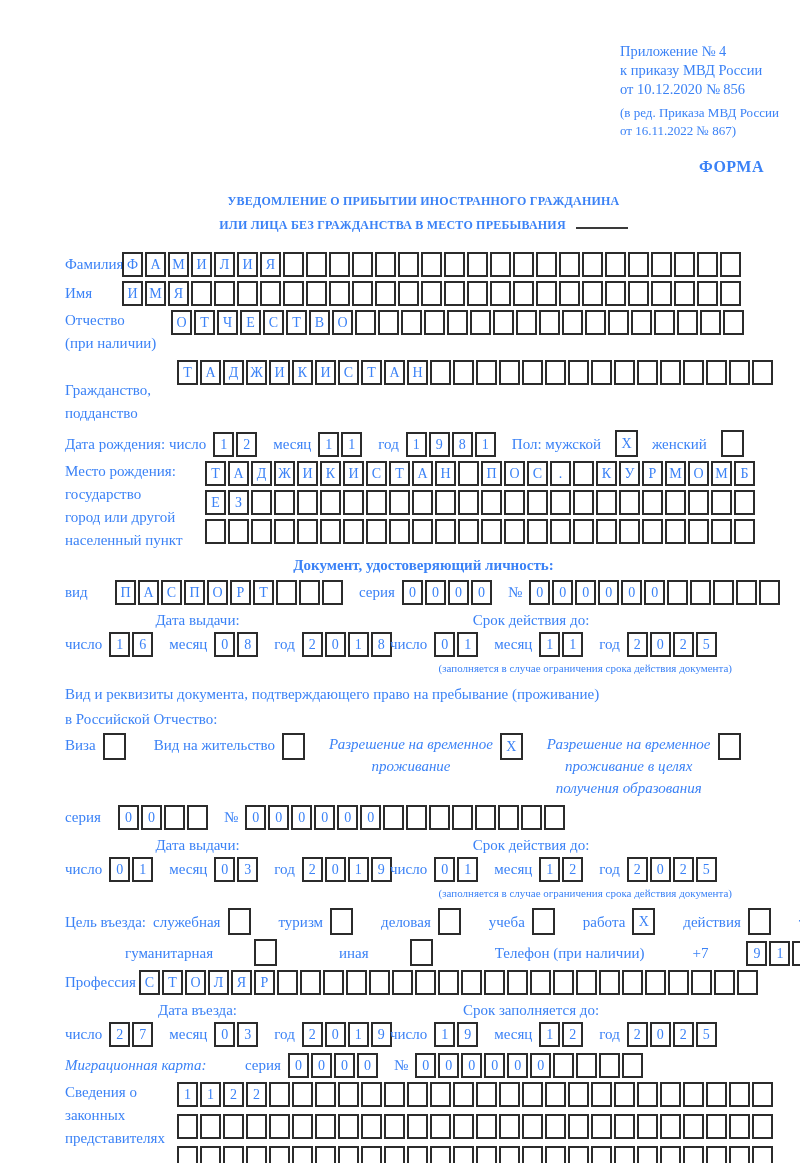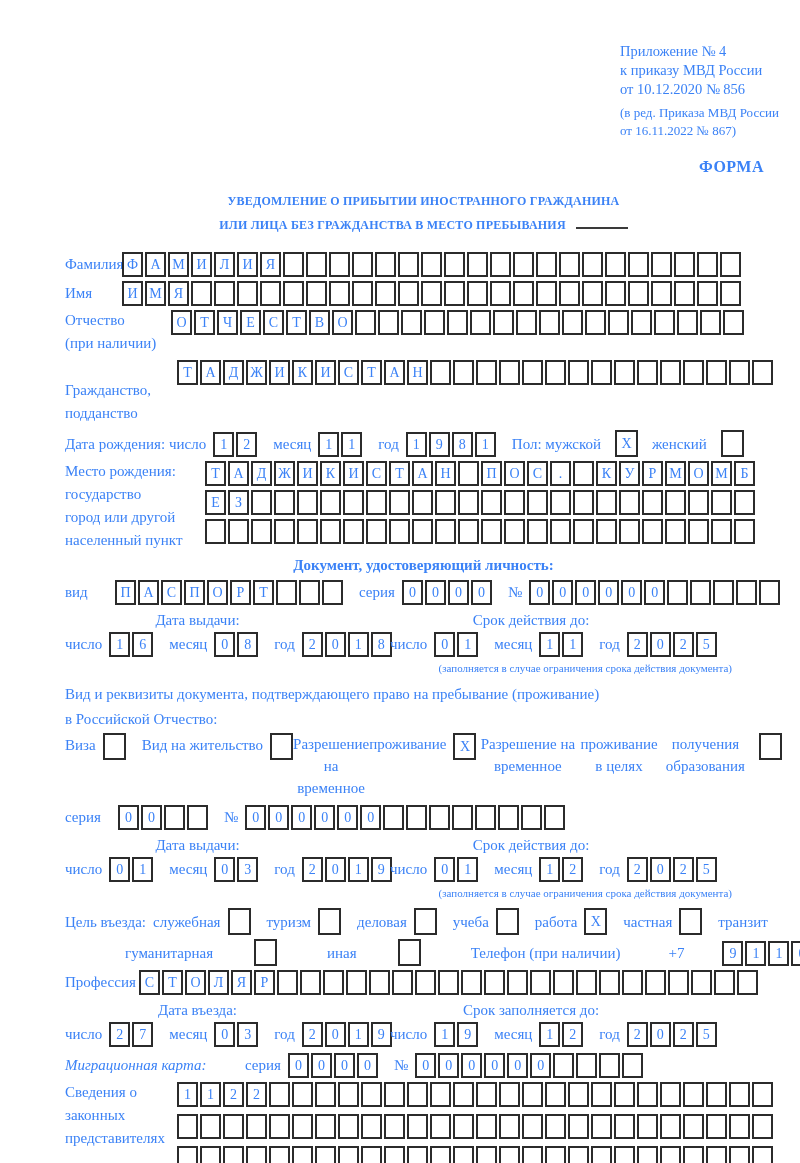--- a/index.html
+++ b/index.html
@@ -54,22 +54,22 @@
   .col-l{width:325px;flex:0 0 auto;}
   .col-r{flex:1;}
   .colhead{text-align:center;line-height:22px;margin-bottom:1px;}
   .col-l .colhead{padding-right:60px;}
   .col-r .colhead{padding-right:110px;}
   .note{font-size:11px;line-height:18px;margin-bottom:6px;}
   .note.r{text-align:right;padding-right:50px;}
   .para{line-height:23px;margin-bottom:2px;}
   
   .olbl{line-height:25px;flex:0 0 auto;}
-  .g{margin-left:16px;}
-  .optblock{display:flex;text-align:center;line-height:22px;}
+  .g{margin-left:28px;}
+  .optblock{display:flex;flex-direction:column;text-align:center;margin-left:24px;line-height:22px;font-style:italic;}
   .optrow{margin-bottom:6px;}
   .heading-c{text-align:center;font-weight:bold;font-size:15px;margin:3px 0 6px;}
   .ml60{margin-left:60px;gap:34px;}
   .pfx{margin:0 4px 0 14px;line-height:25px;}
 </style>
 </head>
 <body>
 
 <div class="page">
   <div class="content">
@@ -243,21 +243,21 @@
         <span class="olbl">служебная</span>
         <span class="cells cb"><span class="cell"></span></span>
         <span class="olbl g">туризм</span>
         <span class="cells cb"><span class="cell"></span></span>
         <span class="olbl g">деловая</span>
         <span class="cells cb"><span class="cell"></span></span>
         <span class="olbl g">учеба</span>
         <span class="cells cb"><span class="cell"></span></span>
         <span class="olbl g">работа</span>
         <span class="cells cb"><span class="cell">X</span></span>
-        <span class="olbl g">частная</span>
+        <span class="olbl g">действия</span>
         <span class="cells cb"><span class="cell"></span></span>
         <span class="olbl g">транзит</span>
 
       </div>
 
       <div class="row ml60">
         <span class="olbl">гуманитарная</span>
         <span class="cells cb"><span class="cell"></span></span>
         <span class="olbl g">иная</span>
         <span class="cells cb"><span class="cell"></span></span>

